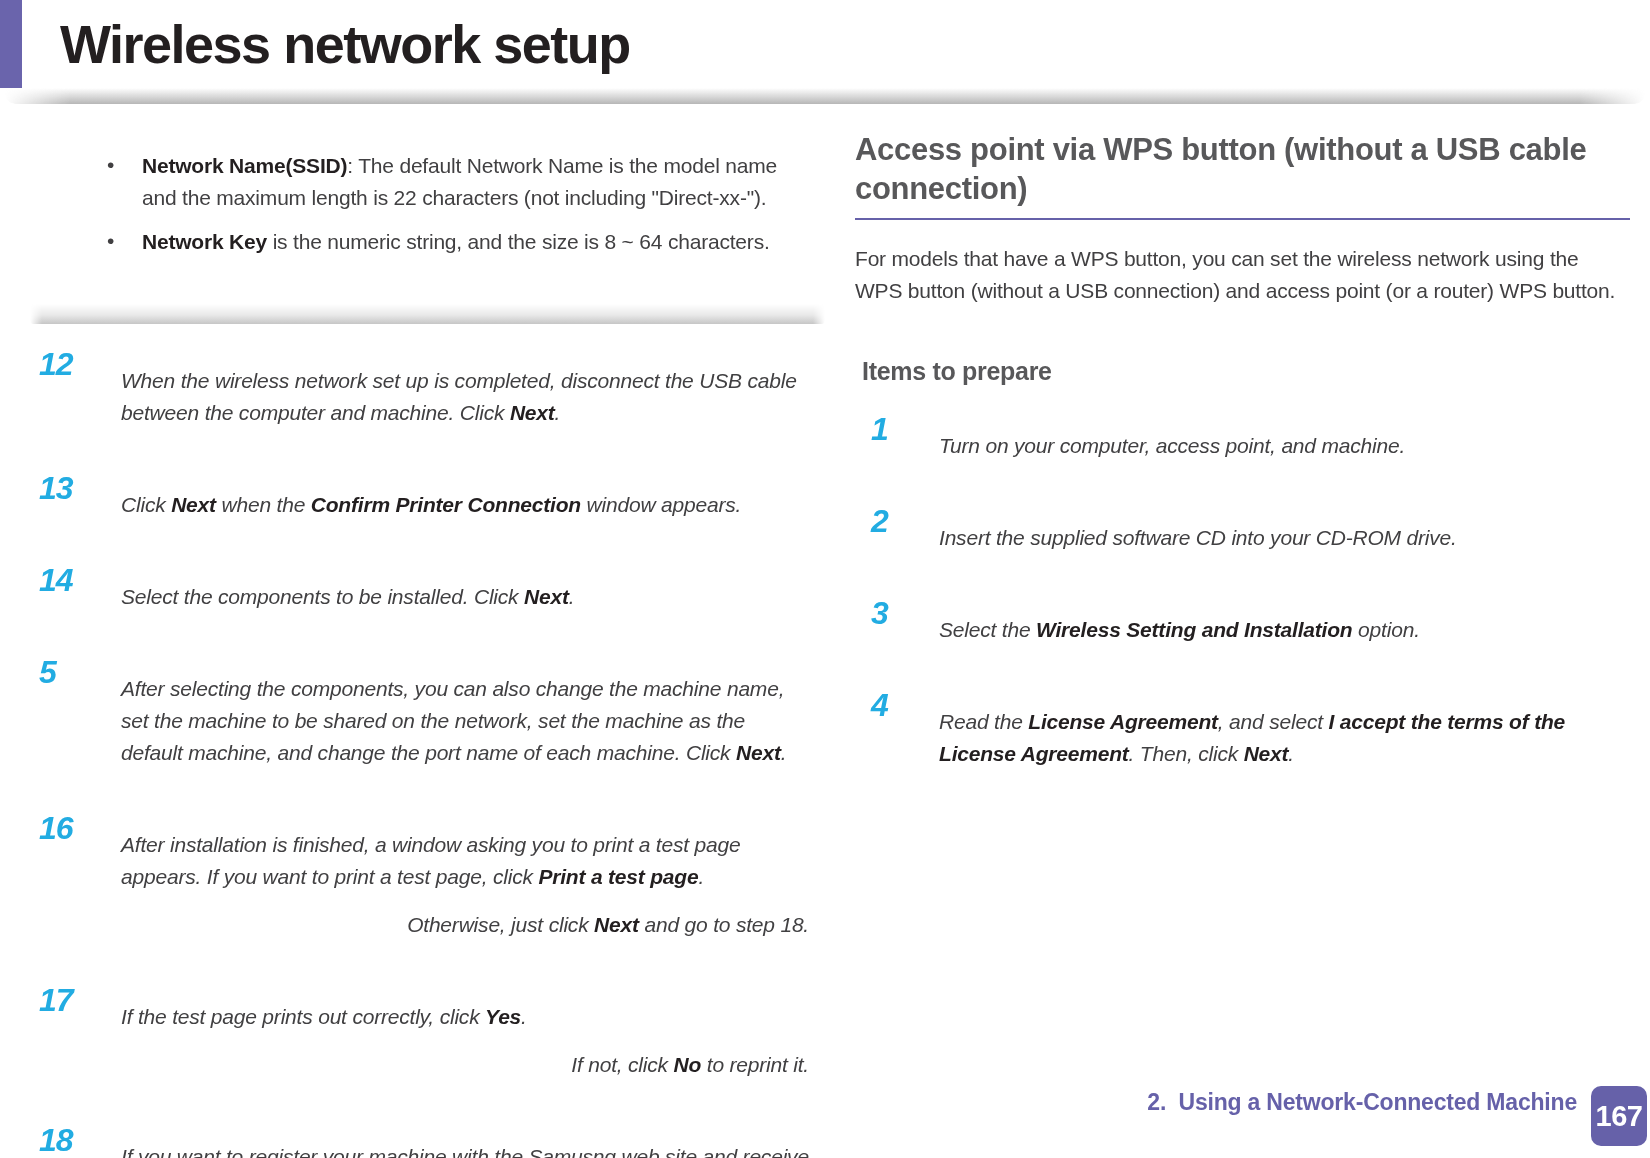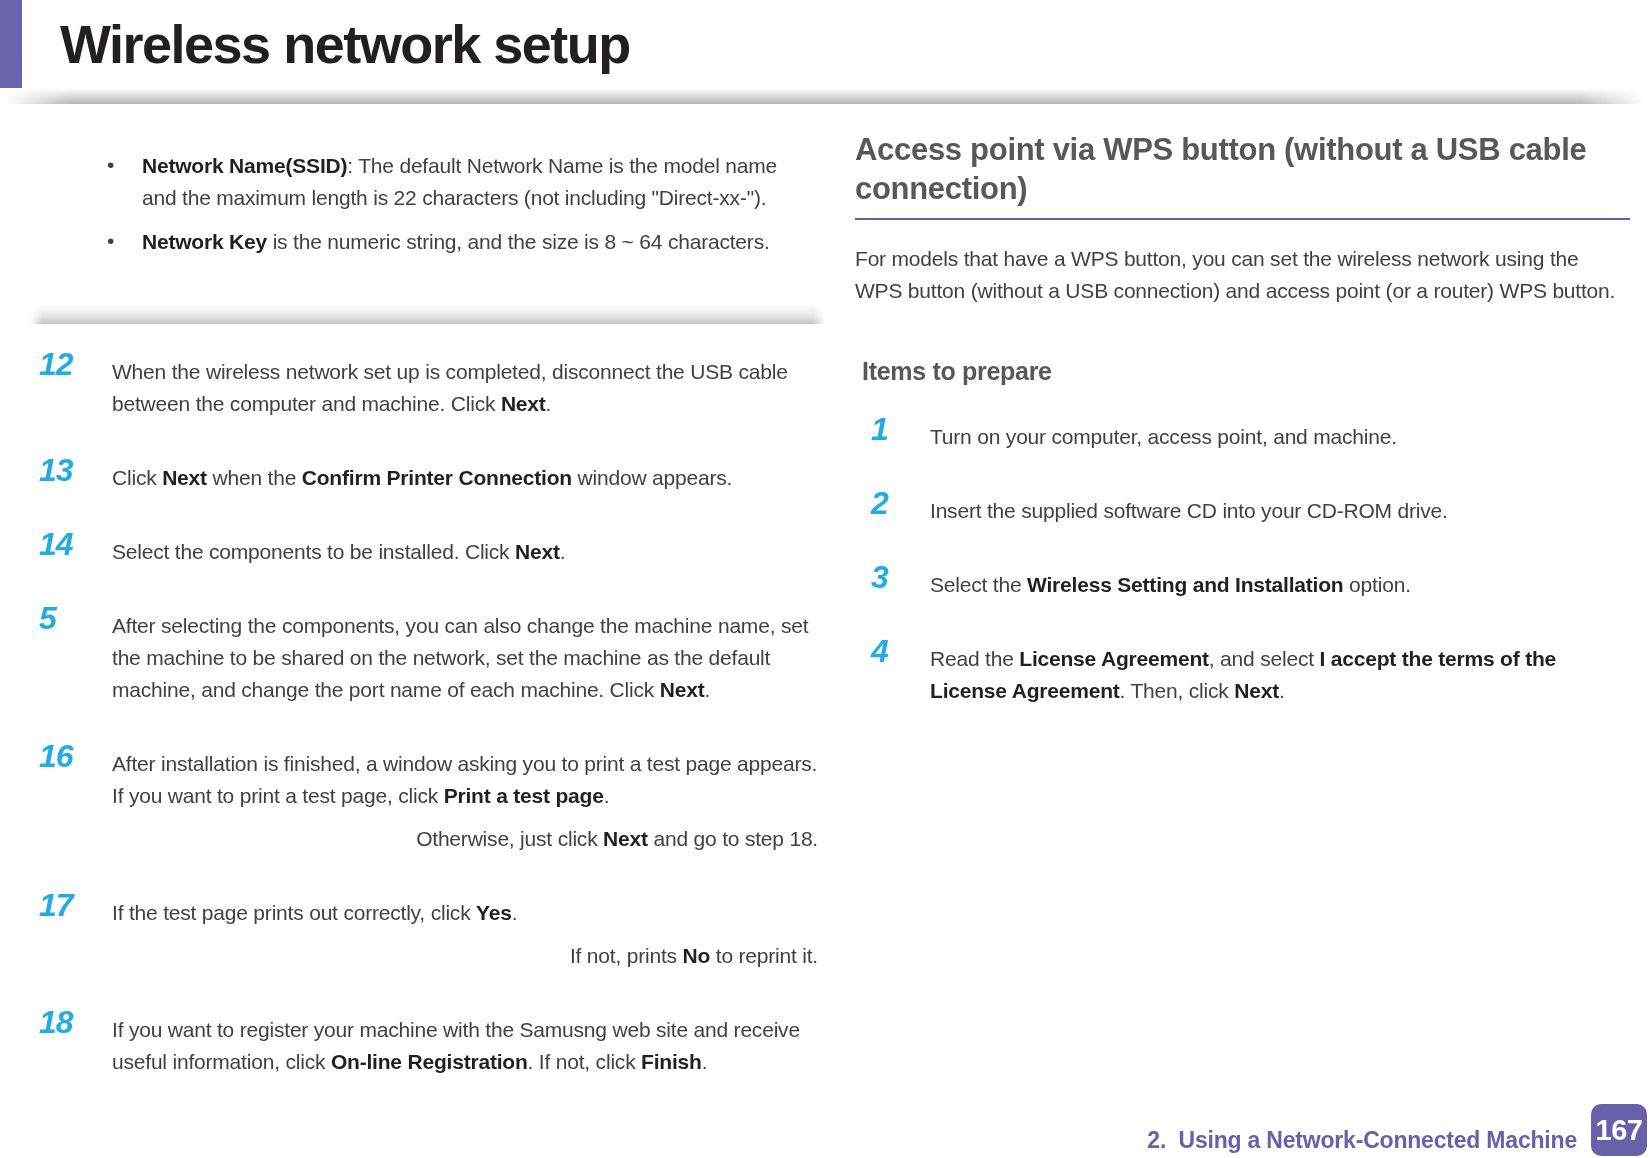--- a/index.html
+++ b/index.html
@@ -56,21 +56,21 @@
   .steps{list-style:none;margin:24px 0 0 0;padding:0;}
   .steps li{display:flex;}
   .steps li + li{margin-top:27px;}
   .step-num{
     flex:none;font-weight:700;font-size:32px;line-height:32px;
     color:var(--step-cyan);letter-spacing:-1px;font-style:italic;
   }
   .col-left .step-num{width:75px;padding-left:9px;}
   .col-right .step-num{width:68px;padding-left:16px;}
   .step-body{flex:1;padding-top:1px;}
-  .step-body p{margin:7px;}
+  .step-body p{margin:16px;font-style:italic;}
   .step-body p + p{margin-top:11px;text-align:right;}
 
   
   .section-title{
     margin:0;font-size:31px;line-height:39px;font-weight:700;
     color:var(--heading-gray);letter-spacing:-0.3px;
   }
   .section-divider{height:2px;margin-top:10px;background:var(--accent-purple);}
   .section-intro{margin:23px 0 0 0;}
   .sub-heading{
@@ -79,27 +79,27 @@
   }
   .items{list-style:none;margin:21px 0 0 0;padding:0;}
   .items li{position:relative;padding-left:42px;}
   .items li::before{content:"\2022";position:absolute;left:6px;top:-1px;color:var(--body-text);}
   .items li + li{margin-top:13px;}
   .items p{margin:0;}
   .sub-heading.infra{margin-top:50px;}
   .col-right .steps{margin-top:26px;}
 
   
-  .footer{position:absolute;right:0;bottom:2px;display:flex;align-items:flex-end;}
+  .footer{position:absolute;right:0;bottom:12px;display:flex;align-items:flex-start;}
   .footer-chapter{
     white-space:pre;font-weight:700;font-size:23px;letter-spacing:-0.2px;
     color:var(--accent-purple);margin-right:14px;
   }
   .page-badge{
-    width:56px;height:52px;margin-right:3px;border-radius:10px;
+    width:56px;height:60px;margin-right:3px;border-radius:10px;
     background:var(--accent-purple);color:#fff;font-weight:700;font-size:29px;
     display:flex;align-items:center;justify-content:center;letter-spacing:-0.5px;
   }
 </style>
 </head>
 <body>
 
 <header class="header">
   <div class="accent-bar"></div>
   <h1 class="page-title">Wireless network setup</h1>
@@ -150,21 +150,21 @@
         <span class="step-num">16</span>
         <div class="step-body">
           <p><span>After installation is finished, a window asking you to print a test page appears. If you want to print a test page, click </span><span class="b">Print a test page</span><span>.</span></p>
           <p><span>Otherwise, just click </span><span class="b">Next</span><span> and go to step 18.</span></p>
         </div>
       </li>
       <li>
         <span class="step-num">17</span>
         <div class="step-body">
           <p><span>If the test page prints out correctly, click </span><span class="b">Yes</span><span>.</span></p>
-          <p><span>If not, prints </span><span class="b">No</span><span> to reprint it.</span></p>
+          <p><span>If not, click </span><span class="b">No</span><span> to reprint it.</span></p>
         </div>
       </li>
       <li>
         <span class="step-num">18</span>
         <div class="step-body">
           <p><span>If you want to register your machine with the Samusng web site and receive useful information, click </span><span class="b">On-line Registration</span><span>. If not, click </span><span class="b">Finish</span><span>.</span></p>
         </div>
       </li>
     </ol>
   </div>

